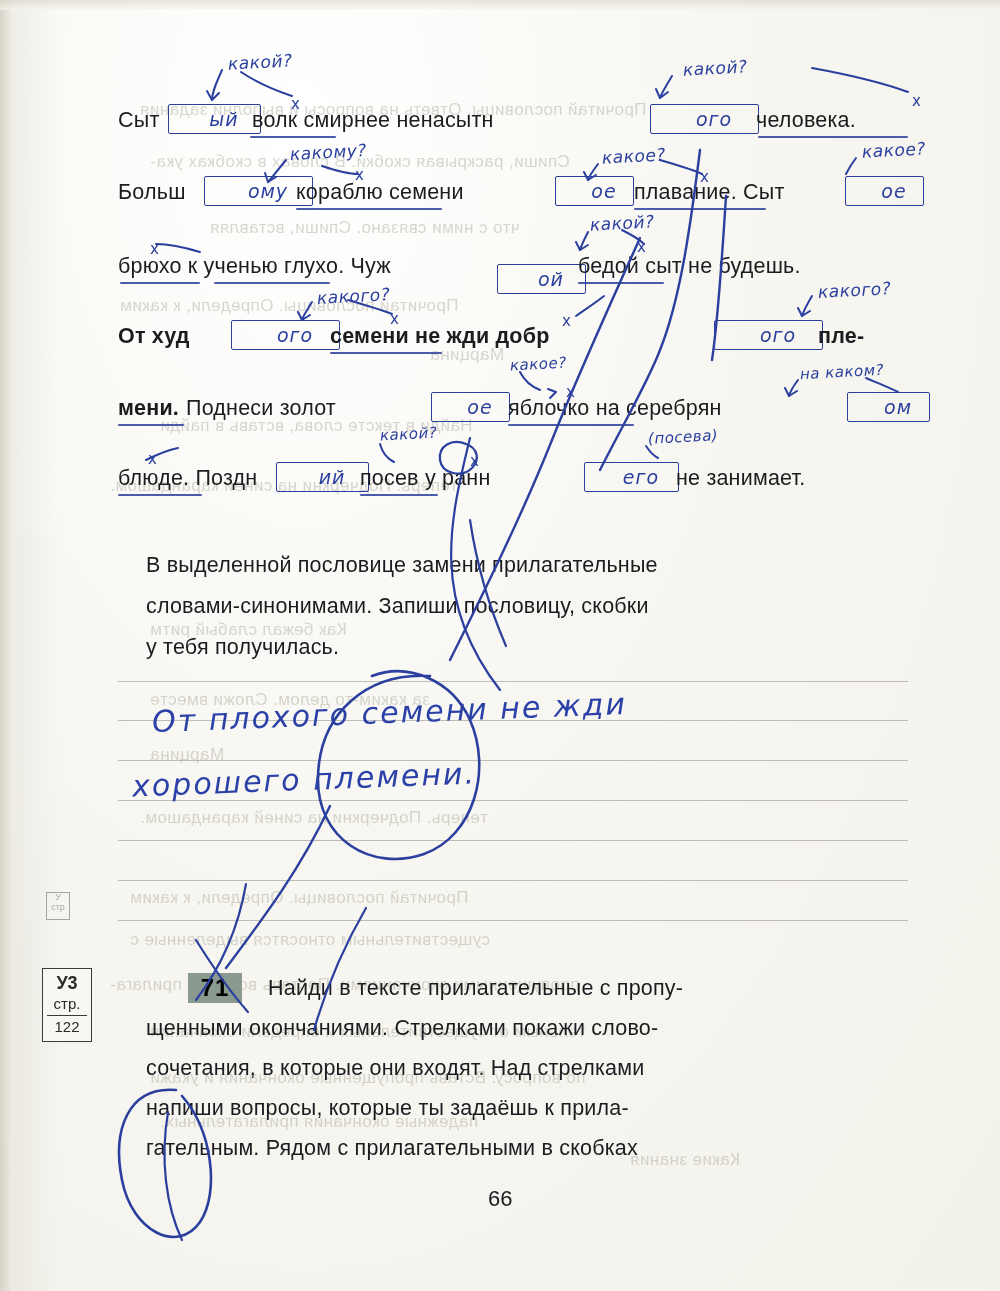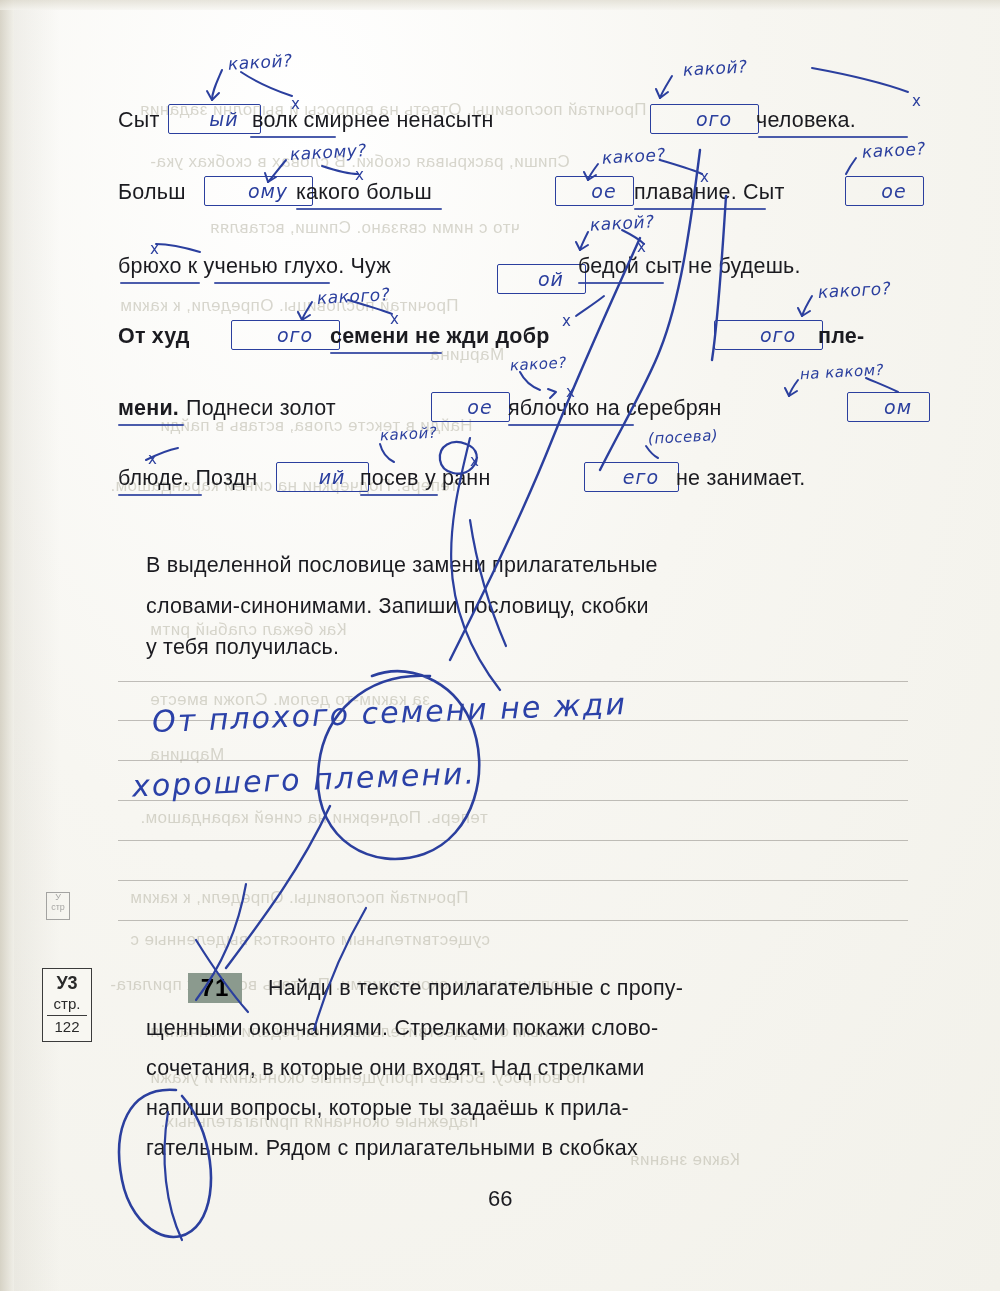--- a/index.html
+++ b/index.html
@@ -185,21 +185,21 @@
   <div class="ghost" style="left:630px;top:1150px;">Какие  знания</div>
 
   <div class="printed" style="left:118px;top:108px;">Сыт</div>
   <div class="endbox" style="left:168px;top:104px;width:72px;height:28px;">ый</div>
   <div class="printed" style="left:252px;top:108px;text-align:right;">волк смирнее ненасытн</div>
   <div class="endbox" style="left:650px;top:104px;width:88px;height:28px;">ого</div>
   <div class="printed" style="left:756px;top:108px;">человека.</div>
 
   <div class="printed" style="left:118px;top:180px;">Больш</div>
   <div class="endbox" style="left:204px;top:176px;width:88px;height:28px;">ому</div>
-  <div class="printed" style="left:296px;top:180px;">какого больш</div>
+  <div class="printed" style="left:296px;top:180px;">кораблю семени</div>
   <div class="endbox" style="left:555px;top:176px;width:58px;height:28px;">ое</div>
   <div class="printed" style="left:634px;top:180px;">плавание. Сыт</div>
   <div class="endbox" style="left:845px;top:176px;width:58px;height:28px;">ое</div>
 
   <div class="printed" style="left:118px;top:254px;">брюхо к ученью глухо. Чуж</div>
   <div class="endbox" style="left:497px;top:264px;width:68px;height:28px;">ой</div>
   <div class="printed" style="left:578px;top:254px;">бедой сыт не будешь.</div>
 
   <div class="printed bold" style="left:118px;top:324px;">От худ</div>
   <div class="endbox" style="left:231px;top:320px;width:88px;height:28px;">ого</div>

